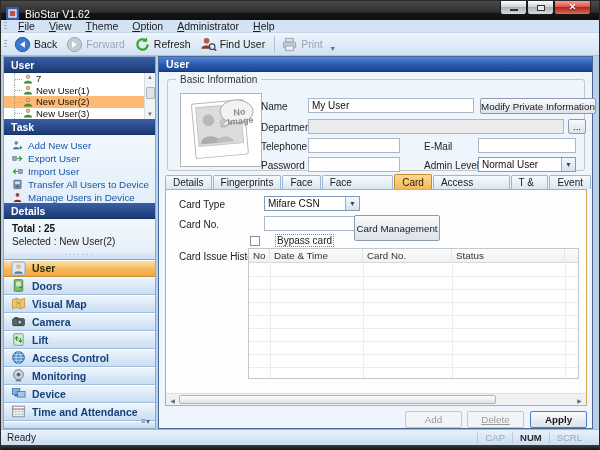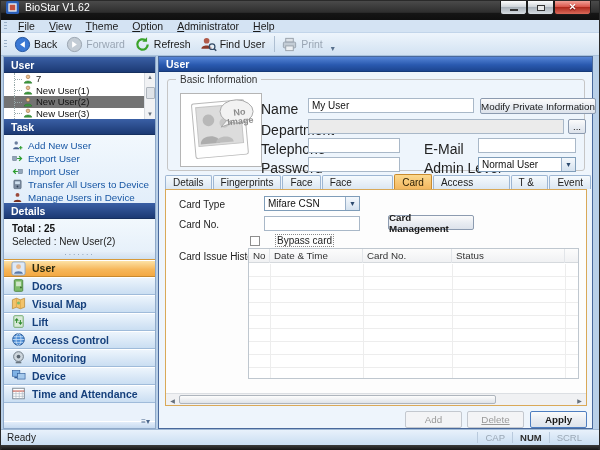--- a/index.html
+++ b/index.html
@@ -3,21 +3,21 @@
 <meta charset="utf-8">
 <style>
   * { margin:0; padding:0; box-sizing:border-box; }
   html,body { width:600px; height:450px; font-family:"Liberation Sans", sans-serif; }
   body { position:relative; background:#b9d0e8; overflow:hidden; }
   .window { position:absolute; inset:0; border:1px solid #2a2a2a; }
 
   
   .titlebar { position:absolute; left:0; top:0; width:100%; height:25px;
     background:linear-gradient(#4a4a4a, #2e2e2e 45%, #151515 50%, #0a0a0a);
-    display:flex; padding-left:5px; }
+    display:flex; align-items:center; padding-left:5px; }
   .app-icon { width:13px; height:13px; display:inline-flex; }
   .title-text { color:#fff; font-size:10.5px; margin-left:6px; }
   .win-controls { position:absolute; right:8px; top:0; display:flex; }
   .win-btn { height:14px; border:1px solid #1a1a1a; border-top:none;
     border-radius:0 0 3px 3px; display:flex; align-items:center; justify-content:center; }
   .win-btn.min, .win-btn.max { width:27px; background:linear-gradient(#fdfdfd,#cfd4d9 45%,#aab2ba 50%,#d7dde2); }
   .win-btn.close { width:37px; background:linear-gradient(#f2a198,#d9554a 45%,#b02a1e 50%,#d96a5a); }
   .glyph-min { width:8px; height:2px; background:#333; margin-top:4px; }
   .glyph-max { width:8px; height:6px; border:1.5px solid #333; background:#e8e8e8; }
   .glyph-close { color:#fff; font-size:9px; font-weight:bold; line-height:1; text-shadow:0 1px 1px #600; }
@@ -45,21 +45,21 @@
   .app-body { position:absolute; left:0; top:55px; width:100%; height:373px; background:#b9d0e8; }
 
   
   .sidebar { position:absolute; left:2px; top:0; width:153px; height:373px;
     display:flex; flex-direction:column; background:#eaf2fb; border:1px solid #8fa9c9; }
   .side-header { height:16px; flex:0 0 16px; line-height:16px; padding-left:7px;
     font-size:10.5px; font-weight:bold; color:#fff;
     background:linear-gradient(#3a5fa5,#1c3a74); border-bottom:1px solid #16305f; }
   .tree { flex:0 0 46px; background:#fff; position:relative; overflow:hidden; }
   .tree-row { height:11.5px; display:flex; align-items:center; font-size:9.5px; color:#111; padding-left:10px; }
-  .tree-row.selected { background:#737373;text-align:center; }
+  .tree-row.selected { background:#fdba74;text-align:center; }
   .tree-conn { width:8px; height:100%; border-left:1px dotted #9aa; position:relative; }
   .tree-conn::after { content:""; position:absolute; left:0; top:50%; width:7px; border-top:1px dotted #9aa; }
   .tree-user-icon { width:10px; height:10px; display:inline-flex; margin:0 3px 0 1px; }
   .tree-scroll { position:absolute; right:0; top:0; width:11px; height:100%;
     background:#f1f2f4; border-left:1px solid #d7dbe0; display:flex; flex-direction:column; align-items:center; }
   .scroll-arrow { font-size:6px; color:#66707c; line-height:9px; height:9px; }
   .scroll-thumb { width:9px; height:12px; margin-top:5px; background:#dfe3e8; border:1px solid #aeb5bd; border-radius:1px; }
   .tree-scroll .scroll-arrow.down { margin-top:auto; }
 
   .tasks { flex:0 0 66px; padding-top:3px; background:linear-gradient(#f2f8fd,#e2eefa); }
@@ -96,21 +96,21 @@
     border:1px solid #c6c6c6; border-radius:3px; }
   .group-legend { position:absolute; left:8px; top:-6px; background:#eef5fc; padding:0 4px;
     font-size:10px; color:#333; }
 
   .photo { position:absolute; left:12px; top:13px; width:82px; height:74px;
     background:#fff; border:1px solid #b5b5b5; overflow:hidden; }
   .photo svg { width:100%; height:100%; }
   .no-image-label { position:absolute; right:4px; top:14px; transform:rotate(-6deg);
     font-size:9px; font-weight:bold; color:#8a8a8a; text-align:center; line-height:1.05; width:34px; }
 
-  .fld-label { position:absolute; font-size:14px; color:#222; }
+  .fld-label { position:absolute; font-size:10px; color:#222; }
   .txt { position:absolute; height:15px; border:1px solid #a9b8c8; background:#fff;
     font-size:10px; font-family:"Liberation Sans",sans-serif; padding:0 3px; color:#111; }
   .txt:disabled, .txt.disabled { background:#ebebeb; color:#555; }
   .btn { position:absolute; display:flex; align-items:center; justify-content:center;
     font-size:9.8px; color:#1a1a1a; background:linear-gradient(#fbfbfb,#e8ecf2 55%,#dde3eb);
     border:1px solid #8c9bb0; border-radius:2px; cursor:pointer; }
   .btn.disabled { color:#9a9a9a; background:#f3f4f6; border-color:#c3c8cf; }
   .btn.default { border-color:#4f7ec0; font-weight:bold; }
 
   .combo { position:absolute; height:15px; border:1px solid #7f9db9; background:#fff;
@@ -399,20 +399,30 @@
         </div>
         <div class="nav-item">
           <span class="nav-icon">
               <svg viewBox="0 0 16 16">
                 <path d="M1.5 4l4.3-1.6L10 4l4.5-1.6v9.6L10 13.6 5.8 12l-4.3 1.6z" fill="#f2c36b" stroke="#b07f2a" stroke-width="0.7"></path>
                 <path d="M5.8 2.4V12M10 4v9.6" stroke="#d9a13e" stroke-width="0.7"></path>
                 <circle cx="8" cy="7.5" r="1.6" fill="#7dbb6a"></circle>
               </svg>
             </span>
           <span>Visual Map</span>
+        </div>
+        <div class="nav-item">
+          <span class="nav-icon">
+              <svg viewBox="0 0 16 16">
+                <rect x="1.8" y="5" width="12.4" height="7.4" rx="1" fill="#5b6670" stroke="#39424a"></rect>
+                <rect x="3.6" y="3.4" width="4.2" height="2" fill="#39424a"></rect>
+                <circle cx="9.4" cy="8.7" r="2.5" fill="#9fb6c8" stroke="#22282e"></circle>
+              </svg>
+            </span>
+          <span>Camera</span>
         </div>
         <div class="nav-item">
           <span class="nav-icon">
               <svg viewBox="0 0 16 16">
                 <rect x="3" y="1.8" width="10" height="12.4" rx="1" fill="#d9ead9" stroke="#6ea86a"></rect>
                 <path d="M6 9.5V5.2L4.2 7M6 5.2L7.8 7" fill="none" stroke="#2e8b2e" stroke-width="1.1"></path>
                 <path d="M10 6.5v4.3l-1.8-1.8M10 10.8l1.8-1.8" fill="none" stroke="#2e8b2e" stroke-width="1.1"></path>
               </svg>
             </span>
           <span>Lift</span>
@@ -520,21 +530,21 @@
 
         <div class="tabpanel">
           <span class="tp-label" style="left:13px; top:9px;">Card Type</span>
           <div class="combo" style="left:98px; top:6px; width:96px;">
             <span class="combo-text">Mifare CSN</span>
             <span class="combo-arrow">▼</span>
           </div>
 
           <span class="tp-label" style="left:13px; top:29px;">Card No.</span>
           <input class="txt" style="left: 98px; top: 26px; width: 96px;" value="">
-          <div class="btn" style="left:222px; top:25px; width:86px; height:15px;font-weight:bold;">Card Management</div>
+          <div class="btn" style="left:188px; top:25px; width:86px; height:26px;">Card Management</div>
 
           <div class="checkbox-row">
             <span class="checkbox"></span>
             <span class="checkbox-label">Bypass card</span>
           </div>
 
           <span class="tp-label" style="left:13px; top:61px;">Card Issue History</span>
 
           <div class="table">
             <div class="thead">

